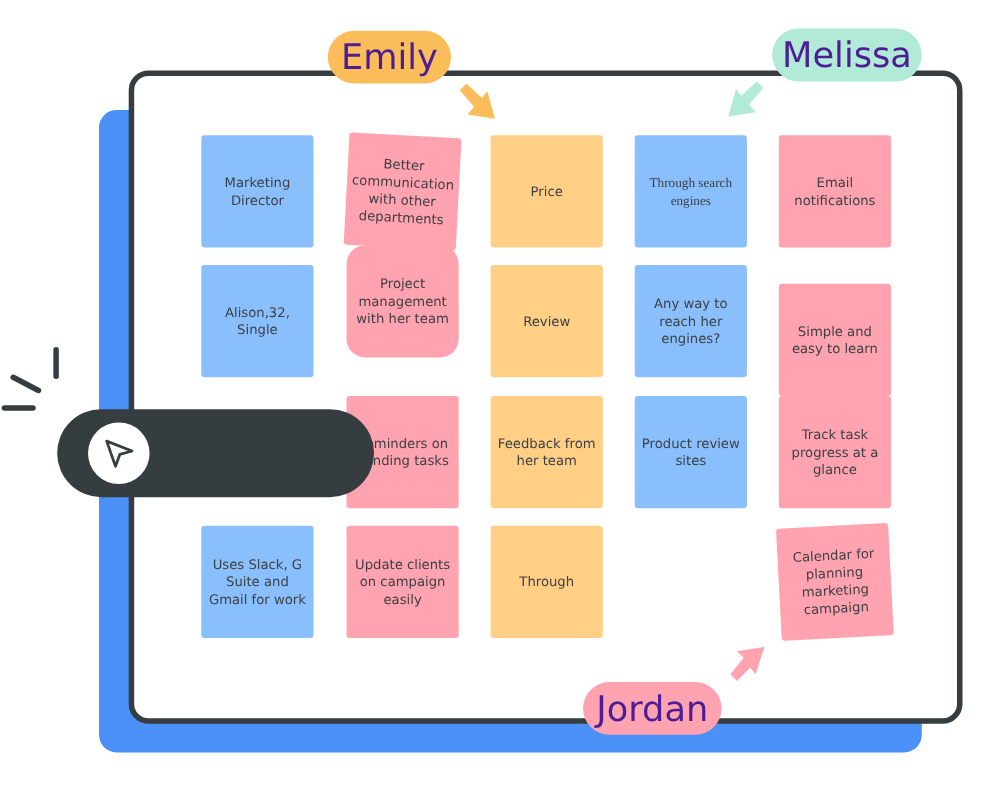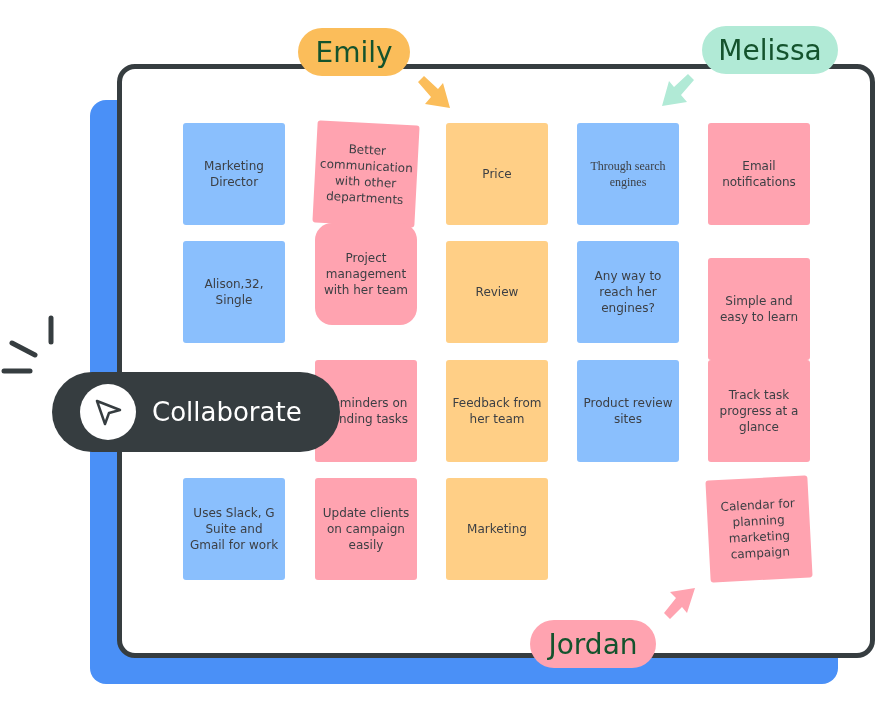--- a/index.html
+++ b/index.html
@@ -19,22 +19,22 @@
   }
   .note {
     position: absolute; width: 102px; height: 102px; border-radius: 3px;
     display: flex; align-items: center; justify-content: center; text-align: center;
     font-size: 12px; line-height: 16px; color: #3c3f44; box-sizing: border-box; padding: 4px;
   }
   .blue { background: #8abffd; }
   .pink { background: #ffa3b0; }
   .orange { background: #ffcf86; }
   .pill {
-    position: absolute; border-radius: 26px; font-size: 28px;
-    display: flex; align-items: center; justify-content: center; color: #14532d;
+    position: absolute; border-radius: 26px; font-size: 32px;
+    display: flex; align-items: center; justify-content: center; color: #4c1d95;
   }
   .emily { left: 298px; top: 28px; width: 112px; height: 48px; background: #fbbd5a; }
   .melissa { left: 702px; top: 26px; width: 136px; height: 48px; background: #b1ead6; }
   .jordan { left: 530px; top: 620px; width: 126px; height: 48px; background: #ffa3b0; }
   .arrow { position: absolute; }
   .collab {
     position: absolute; left: 52px; top: 372px; width: 288px; height: 80px;
     background: #363d40; border-radius: 40px; display: flex; align-items: center;
   }
   .collab-icon {
@@ -55,21 +55,21 @@
 <div class="note blue" style="left:183px;top:478px;">Uses Slack, G Suite and Gmail for work</div>
 
 <div class="note pink" style="left:315px;top:123px;transform:rotate(3deg);">Better communication with other departments</div>
 <div class="note pink" style="left:315px;top:223px;border-radius:17px;">Project management with her team</div>
 <div class="note pink" style="left:315px;top:360px;">Reminders on pending tasks</div>
 <div class="note pink" style="left:315px;top:478px;">Update clients on campaign easily</div>
 
 <div class="note orange" style="left:446px;top:123px;">Price</div>
 <div class="note orange" style="left:446px;top:241px;">Review</div>
 <div class="note orange" style="left:446px;top:360px;">Feedback from her team</div>
-<div class="note orange" style="left:446px;top:478px;">Marketing</div>
+<div class="note orange" style="left:446px;top:478px;">Through</div>
 
 <div class="note blue" style="left:577px;top:123px;font-family:Liberation Serif, serif;">Through search engines</div>
 <div class="note blue" style="left:577px;top:241px;">Any way to reach her engines?</div>
 <div class="note blue" style="left:577px;top:360px;">Product review sites</div>
 
 <div class="note pink" style="left:708px;top:123px;">Email notifications</div>
 <div class="note pink" style="left:708px;top:258px;">Simple and easy to learn</div>
 <div class="note pink" style="left:708px;top:360px;">Track task progress at a glance</div>
 <div class="note pink" style="left:708px;top:478px;transform:rotate(-3deg);">Calendar for planning marketing campaign</div>
 
@@ -93,14 +93,13 @@
   <line x1="12" y1="33" x2="35" y2="45" stroke="#363d40" stroke-width="5" stroke-linecap="round"></line>
   <line x1="4" y1="61" x2="30" y2="61" stroke="#363d40" stroke-width="5" stroke-linecap="round"></line>
 </svg>
 
 <div class="collab">
   <div class="collab-icon">
     <svg width="30" height="30" viewBox="0 0 30 30">
       <polygon points="4,4 27,13 16,16 12,27" fill="none" stroke="#363d40" stroke-width="2.5" stroke-linejoin="round"></polygon>
     </svg>
   </div>
-  <span class="collab-label">Collaborate</span>
 </div>
 
 </body></html>

